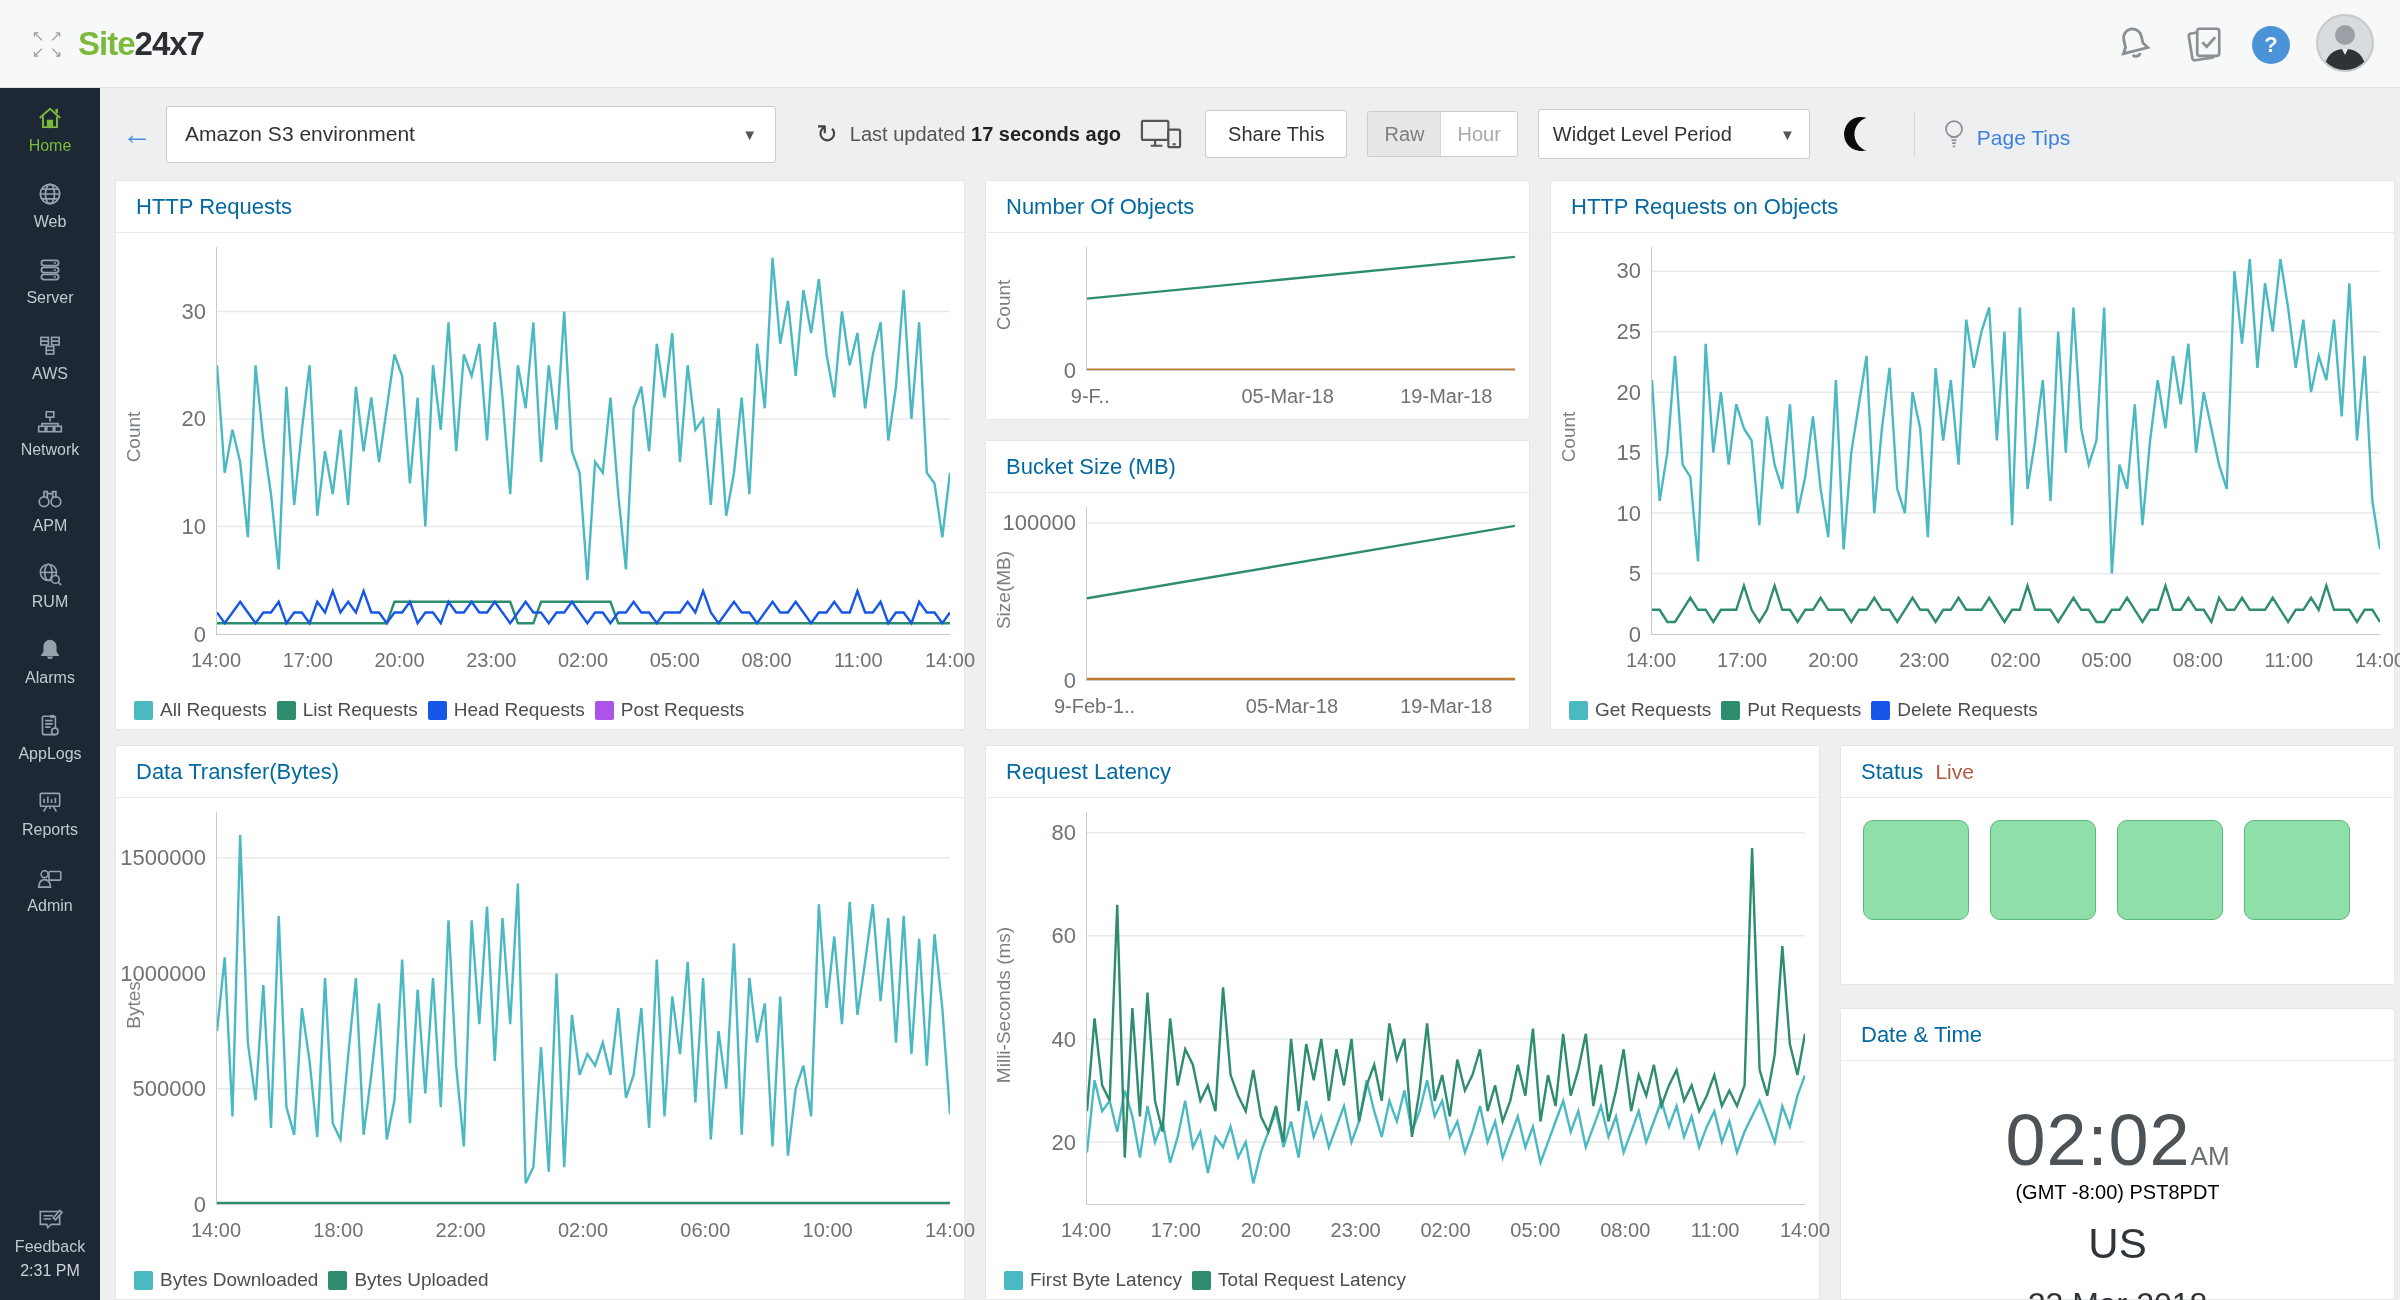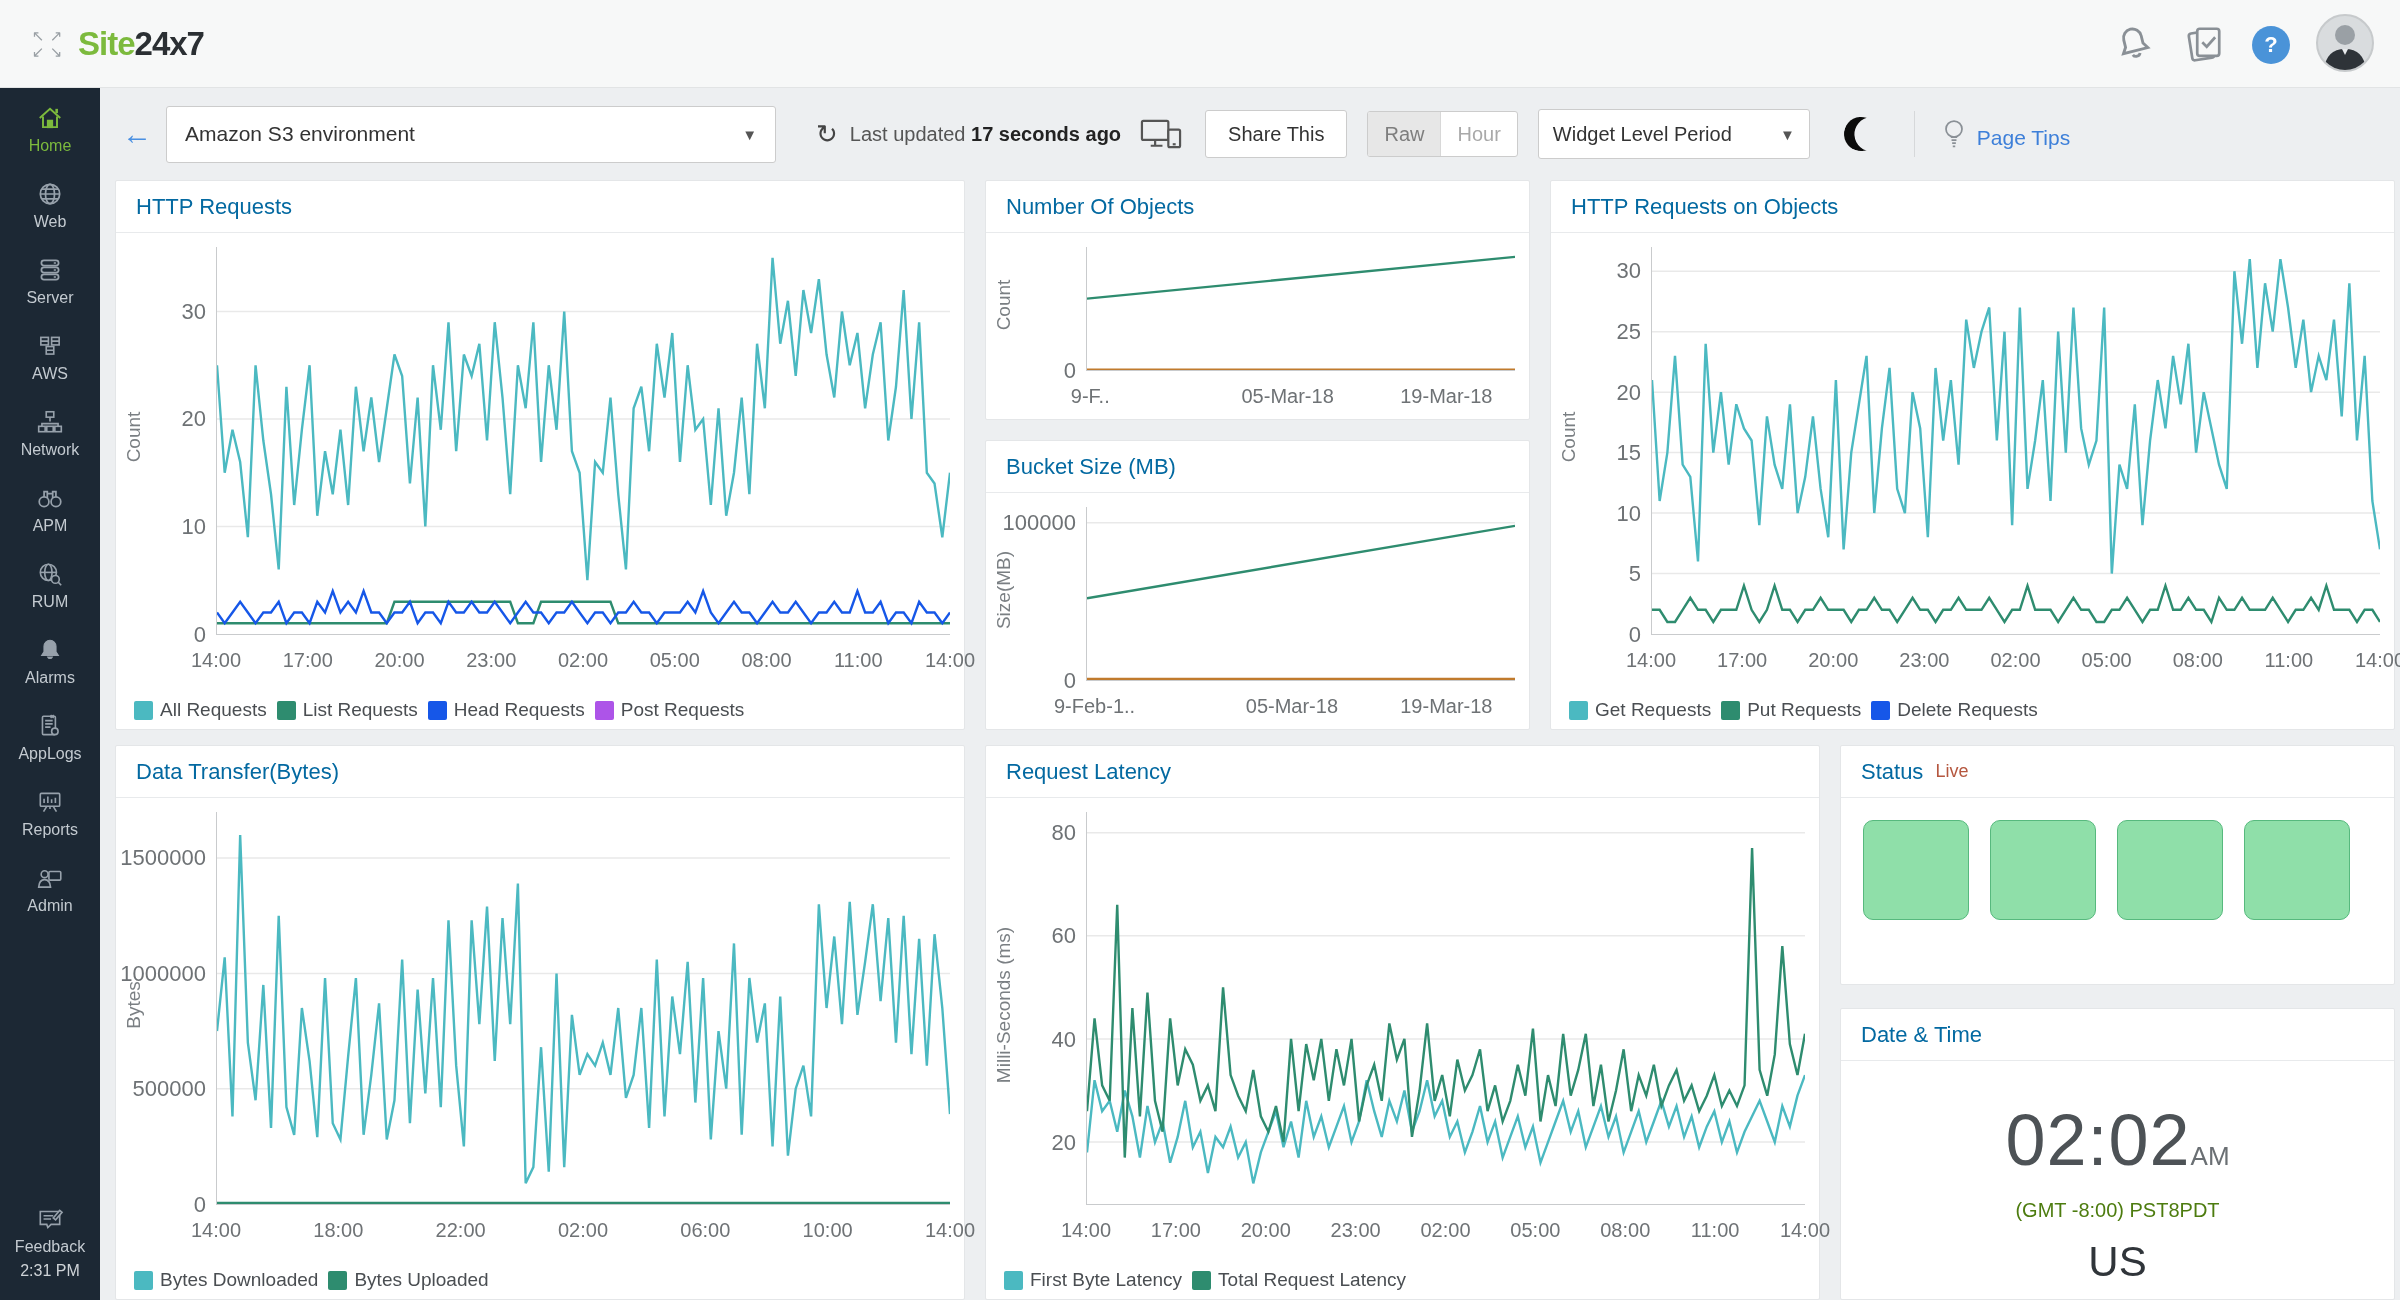--- a/index.html
+++ b/index.html
@@ -61,21 +61,21 @@
   .moon { margin-left:34px; width:34px; height:34px; border-radius:50%;
           box-shadow: inset 10px -3px 0 0 #0b0b0b; transform:rotate(18deg); cursor:pointer; }
   .tb-divider { margin-left:36px; width:1px; height:46px; background:#d6d8da; }
   .pagetips { margin-left:26px; display:flex; align-items:flex-end; cursor:pointer; }
   .pagetips span { margin-left:10px; font-size:21px; color:#3d7fd9; }
 
   
   .widget { position:absolute; background:#fff; border:1px solid #e4e6e8; border-radius:2px; }
   .w-head { height:52px; border-bottom:1px solid #e8eaec; display:flex; align-items:center; padding:0 20px; }
   .w-title { font-size:22px; color:#0369a1; }
-  .live-badge { margin-left:12px; font-size:18px; color:#b5573f; }
+  .live-badge { margin-left:12px; font-size:21px; color:#b5573f; }
 
   .chart-body { position:absolute; left:0; right:14px; top:52px; bottom:0; display:grid;
                 grid-template-columns:36px 64px 1fr; grid-template-rows:1fr 42px; }
   .chart-body.with-legend { bottom:46px; }
   .ylabel { grid-column:1; grid-row:1; display:flex; align-items:center; justify-content:center; }
   .ylabel div { transform:rotate(-90deg); white-space:nowrap; font-size:19px; color:#7a7f83; }
   .yaxis { grid-column:2; grid-row:1; position:relative; margin:14px 0 6px 0; }
   .ytick { position:absolute; right:10px; transform:translateY(-50%); font-size:22px; color:#6e7275; }
   .plot { grid-column:3; grid-row:1; position:relative; margin:14px 0 6px 0;
           border-left:1px solid #c9cbcd; border-bottom:1px solid #c9cbcd; }
@@ -89,21 +89,21 @@
   .leg-label { margin-left:7px; font-size:19px; color:#4a4e52; }
 
   
   .tiles-row { display:flex; padding:22px 0 0 22px; }
   .tile { width:106px; height:100px; border-radius:10px; margin-right:21px; }
 
   
   .dt-body { text-align:center; padding-top:38px; }
   .dt-time { font-size:72px; color:#4d5256; letter-spacing:1px; }
   .dt-mer { font-size:26px; color:#6a6f73; }
-  .dt-tz { font-size:20px; color:#4d7c0f; margin-top:18px; }
+  .dt-tz { font-size:20px; color:#000000; margin-top:0; }
   .dt-region { font-size:42px; color:#30353a; margin-top:16px; }
   .dt-date { font-size:32px; color:#30353a; margin-top:18px; }
 </style>
 </head>
 <body>
 
 <div class="topbar">
   <div class="expand-ic">
     <span>↖</span>
       <span>↗</span>

